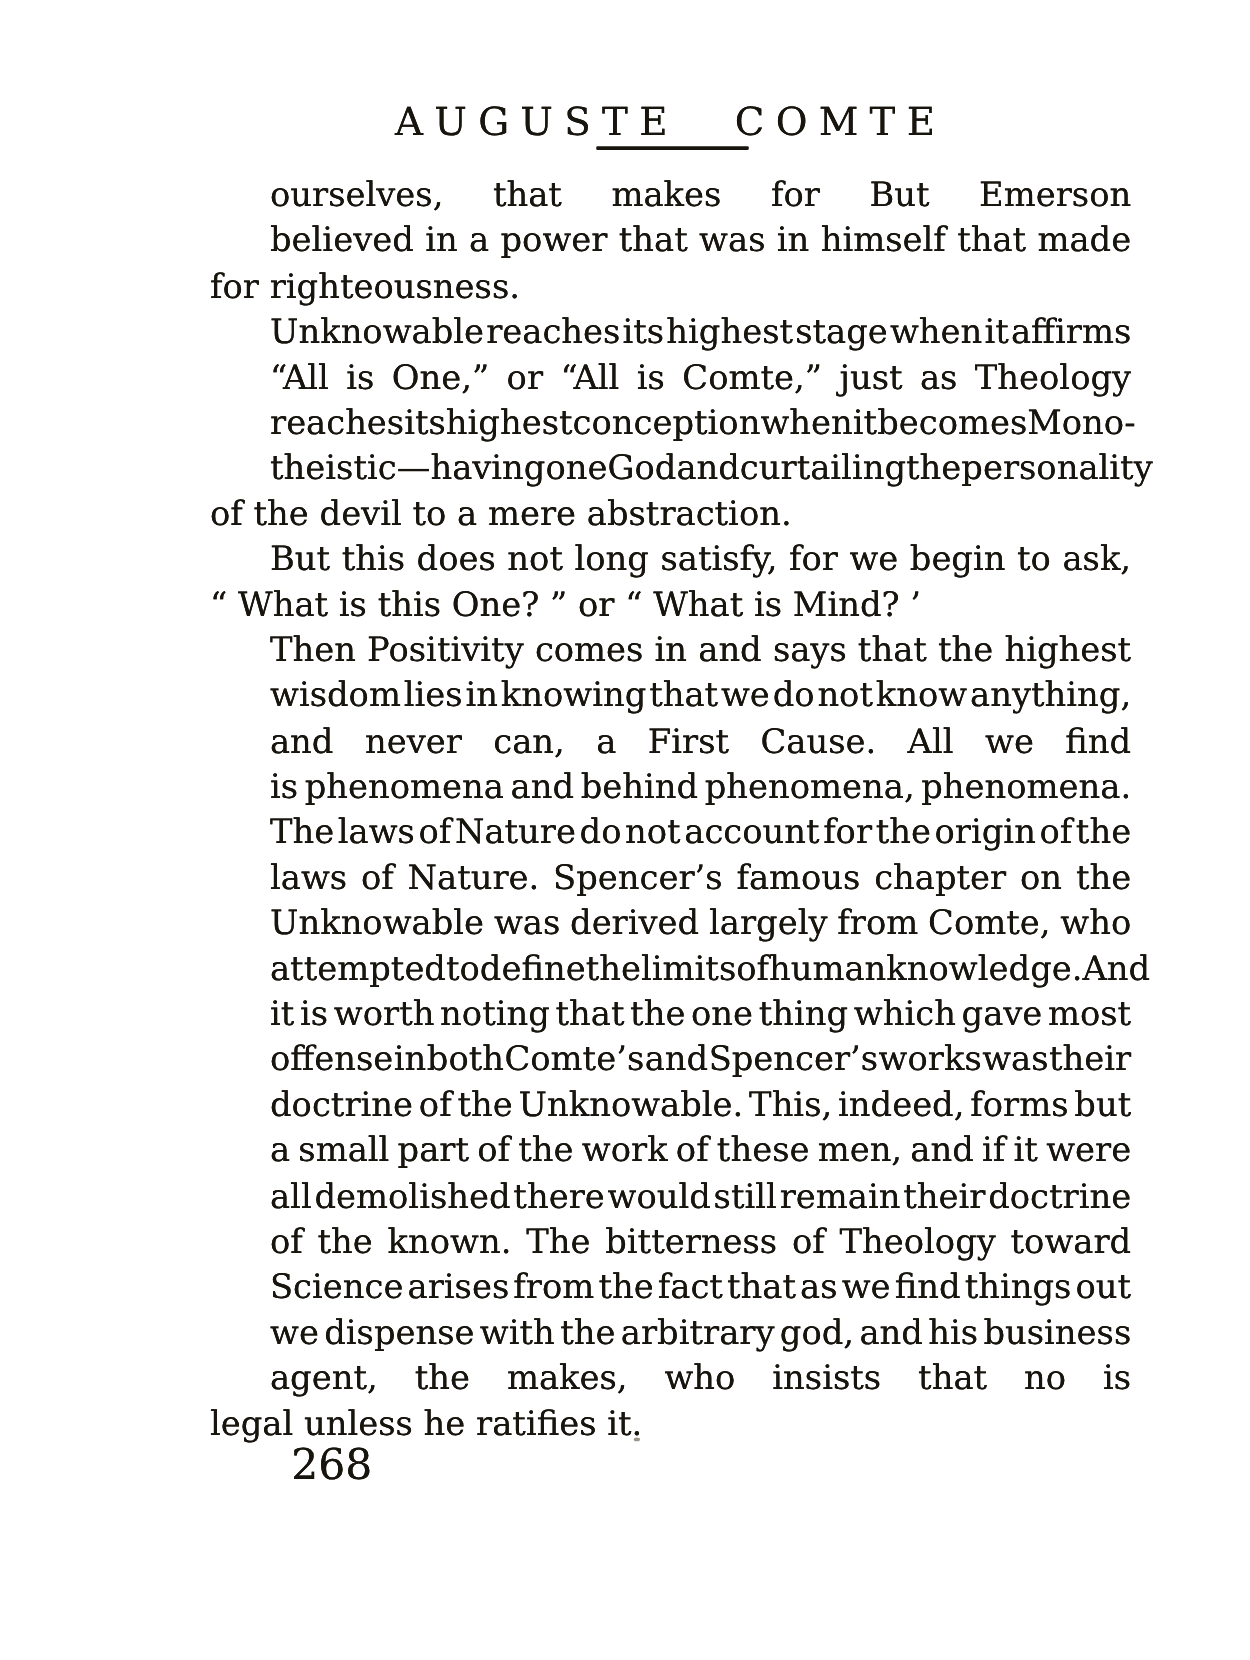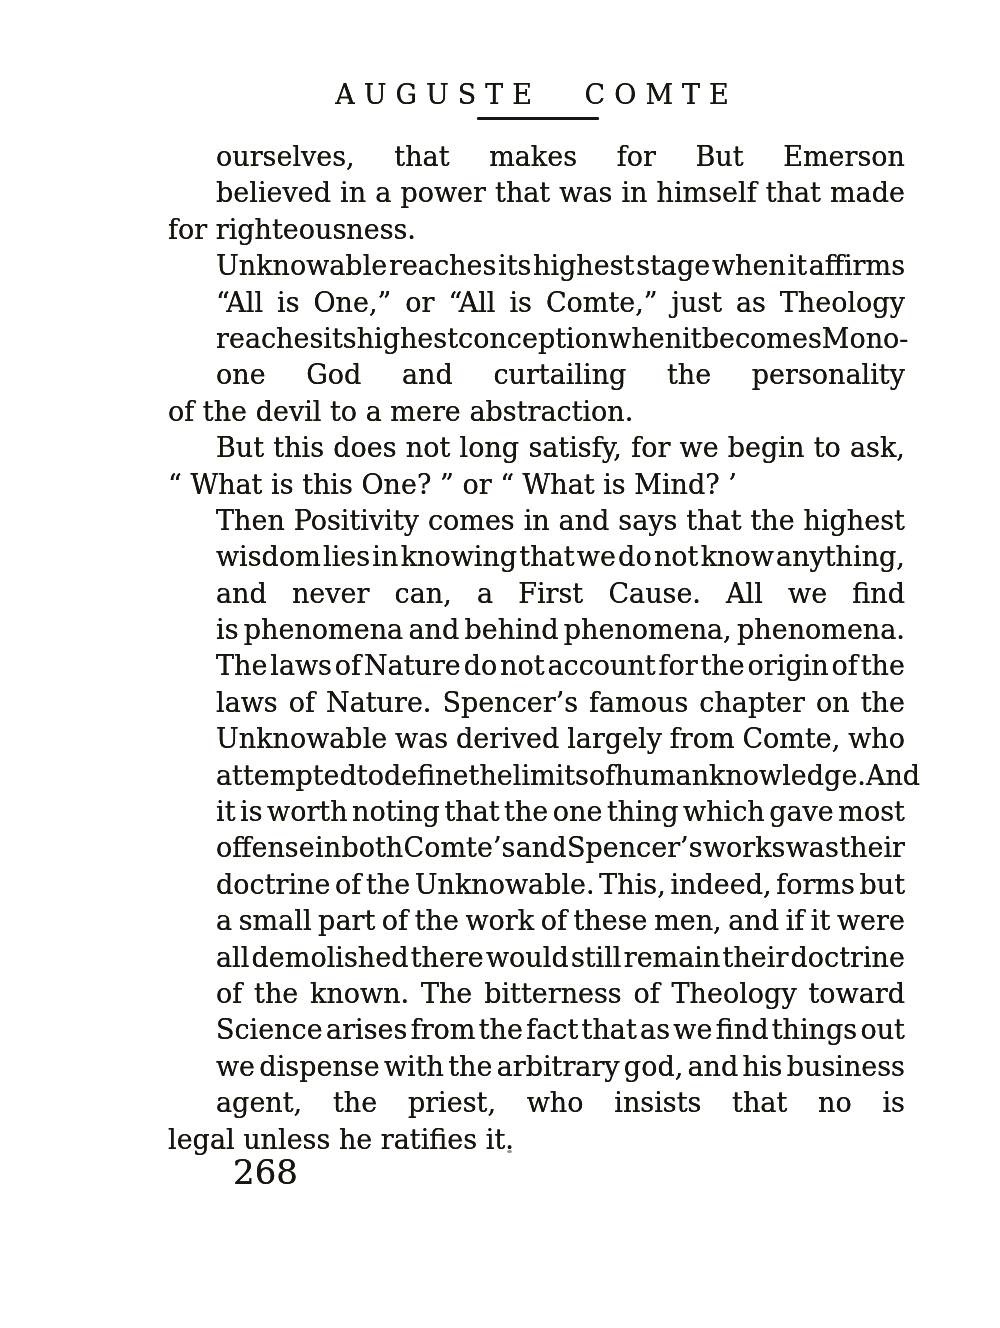--- a/index.html
+++ b/index.html
@@ -15,21 +15,21 @@
     font-family: "DejaVu Serif", serif;
     color: #18140e;
     overflow: hidden;
   }
   .title {
     position: absolute;
     top: 60px;
     left: 168px;
     width: 737px;
     text-align: center;
-    font-size: 27px;
+    font-size: 31px;
     line-height: 34px;
     font-weight: normal;
     letter-spacing: 9px;
     word-spacing: 26px;
     white-space: nowrap;
     text-shadow: 0 0 0.4px currentColor;
   }
   .divider {
     position: absolute;
     top: 117px;
@@ -135,20 +135,21 @@
         <span>reaches</span>
         <span>its</span>
         <span>highest</span>
         <span>conception</span>
         <span>when</span>
         <span>it</span>
         <span>becomes</span>
         <span>Mono-</span>
       </div>
       <div class="line just">
+        <span>theistic—having</span>
         <span>one</span>
         <span>God</span>
         <span>and</span>
         <span>curtailing</span>
         <span>the</span>
         <span>personality</span>
       </div>
       <div class="line">of the devil to a mere abstraction.</div>
       <div class="line just">
         <span>But</span>
@@ -339,21 +340,21 @@
         <span>the</span>
         <span>arbitrary</span>
         <span>god,</span>
         <span>and</span>
         <span>his</span>
         <span>business</span>
       </div>
       <div class="line just">
         <span>agent,</span>
         <span>the</span>
-        <span>priest,</span>
+        <span>makes,</span>
         <span>who</span>
         <span>insists</span>
         <span>that</span>
         <span>no</span>
         <span>is</span>
       </div>
       <div class="line">legal unless he ratifies it.</div>
     </div>
 
   <div class="speck"></div>

